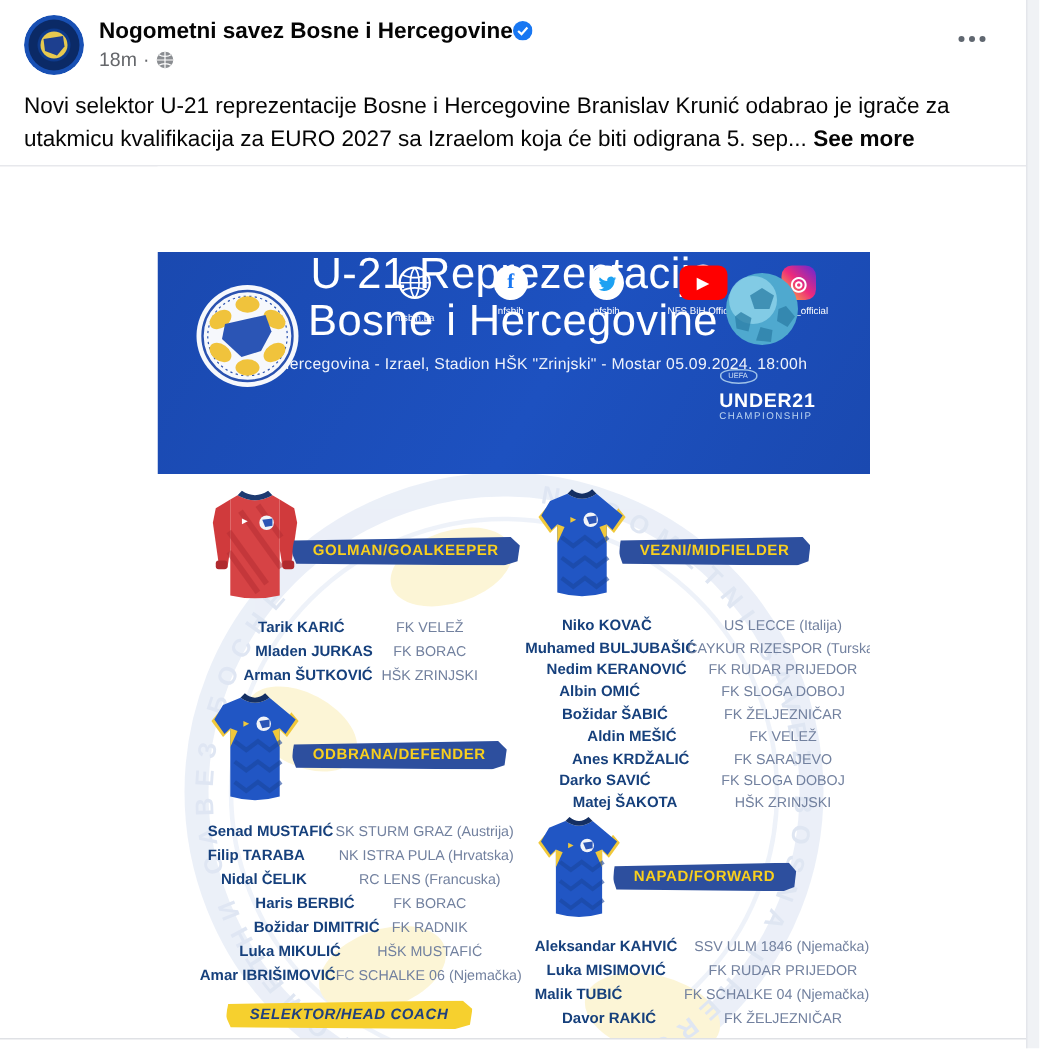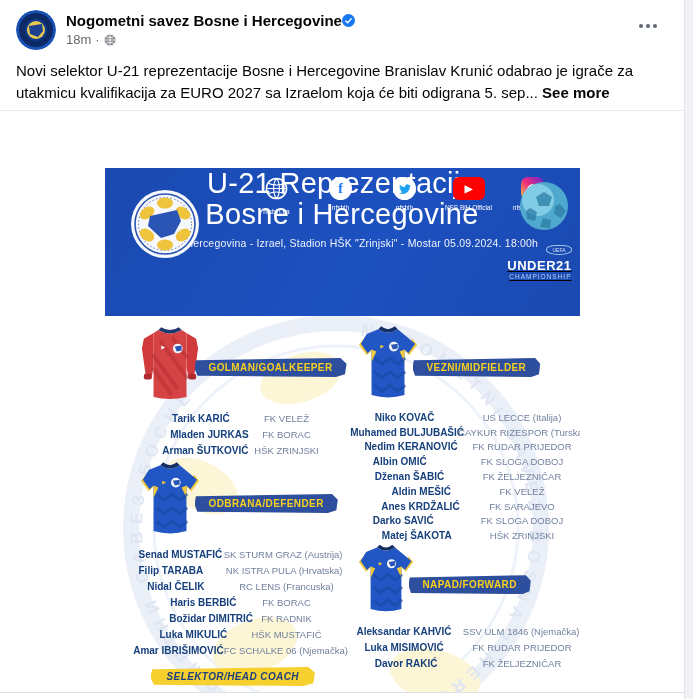--- a/index.html
+++ b/index.html
@@ -39,21 +39,21 @@
   .soc { width:58px; text-align:center; }
   .soc .ic { display:inline-flex; width:23px; height:23px; border-radius:50%;
              align-items:center; justify-content:center; background:#fff;
              font-weight:700; font-size:14px; }
   .soc .lbl { display:block; margin-top:4px; font-size:6.5px; color:#fff; white-space:nowrap; }
   .ic.globe { background:transparent; }
   .ic.fb { color:#1877f2; font-family:"Liberation Serif",serif; }
   .ic.tw { color:#1da1f2; font-size:12px; }
   .ic.yt { border-radius:6px; width:32px; background:#f00; color:#fff; font-size:10px; }
   .ic.ig { border-radius:7px; background:linear-gradient(45deg,#f9ce34,#ee2a7b,#6228d7); color:#fff; font-size:13px; }
-  .uefa { position:absolute; right:8px; top:10px; width:92px; text-align:right;text-decoration:underline; }
+  .uefa { position:absolute; right:8px; top:10px; width:92px; text-align:left; }
   .uefa .u-title { font-size:13px; font-weight:700; color:#fff; letter-spacing:.5px; margin-top:2px; }
   .uefa .u-badge { display:inline-block; font-size:5px; color:#cfe0f5; border:1px solid #9fc2e8;
                    border-radius:40% 40% 50% 50%; padding:1px 5px; }
   .uefa .u-sub { font-size:6.5px; color:#b9d2ef; letter-spacing:1px; }
   .b-title { margin-top:57px; text-align:center; color:#fff; font-size:29px;
              line-height:31px; font-weight:400; letter-spacing:.3px; }
   .b-sub { margin-top:7px; text-align:center; color:#eef2fb; font-size:10.5px; letter-spacing:.2px; }
 
   
   .poster-body { position:relative; height:433px; overflow:hidden; }
@@ -366,21 +366,21 @@
                   <span class="pname">Nedim KERANOVIĆ</span>
                   <span class="pclub">FK RUDAR PRIJEDOR</span>
                 </div>
 
                 <div class="prow">
                   <span class="pname">Albin OMIĆ</span>
                   <span class="pclub">FK SLOGA DOBOJ</span>
                 </div>
 
                 <div class="prow">
-                  <span class="pname">Dženan ŠABIĆ</span>
+                  <span class="pname">Božidar ŠABIĆ</span>
                   <span class="pclub">FK ŽELJEZNIČAR</span>
                 </div>
 
                 <div class="prow">
                   <span class="pname">Aldin MEŠIĆ</span>
                   <span class="pclub">FK VELEŽ</span>
                 </div>
 
                 <div class="prow">
                   <span class="pname">Anes KRDŽALIĆ</span>
@@ -422,20 +422,24 @@
                 <div class="prow">
                   <span class="pname">Aleksandar KAHVIĆ</span>
                   <span class="pclub">SSV ULM 1846 (Njemačka)</span>
                 </div>
 
                 <div class="prow">
                   <span class="pname">Luka MISIMOVIĆ</span>
                   <span class="pclub">FK RUDAR PRIJEDOR</span>
                 </div>
 
+                <div class="prow">
+                  <span class="pname">Malik TUBIĆ</span>
+                  <span class="pclub">FK SCHALKE 04 (Njemačka)</span>
+                </div>
 
                 <div class="prow">
                   <span class="pname">Davor RAKIĆ</span>
                   <span class="pclub">FK ŽELJEZNIČAR</span>
                 </div>
               </div>
           </div>
         </div>
 
       </div>

